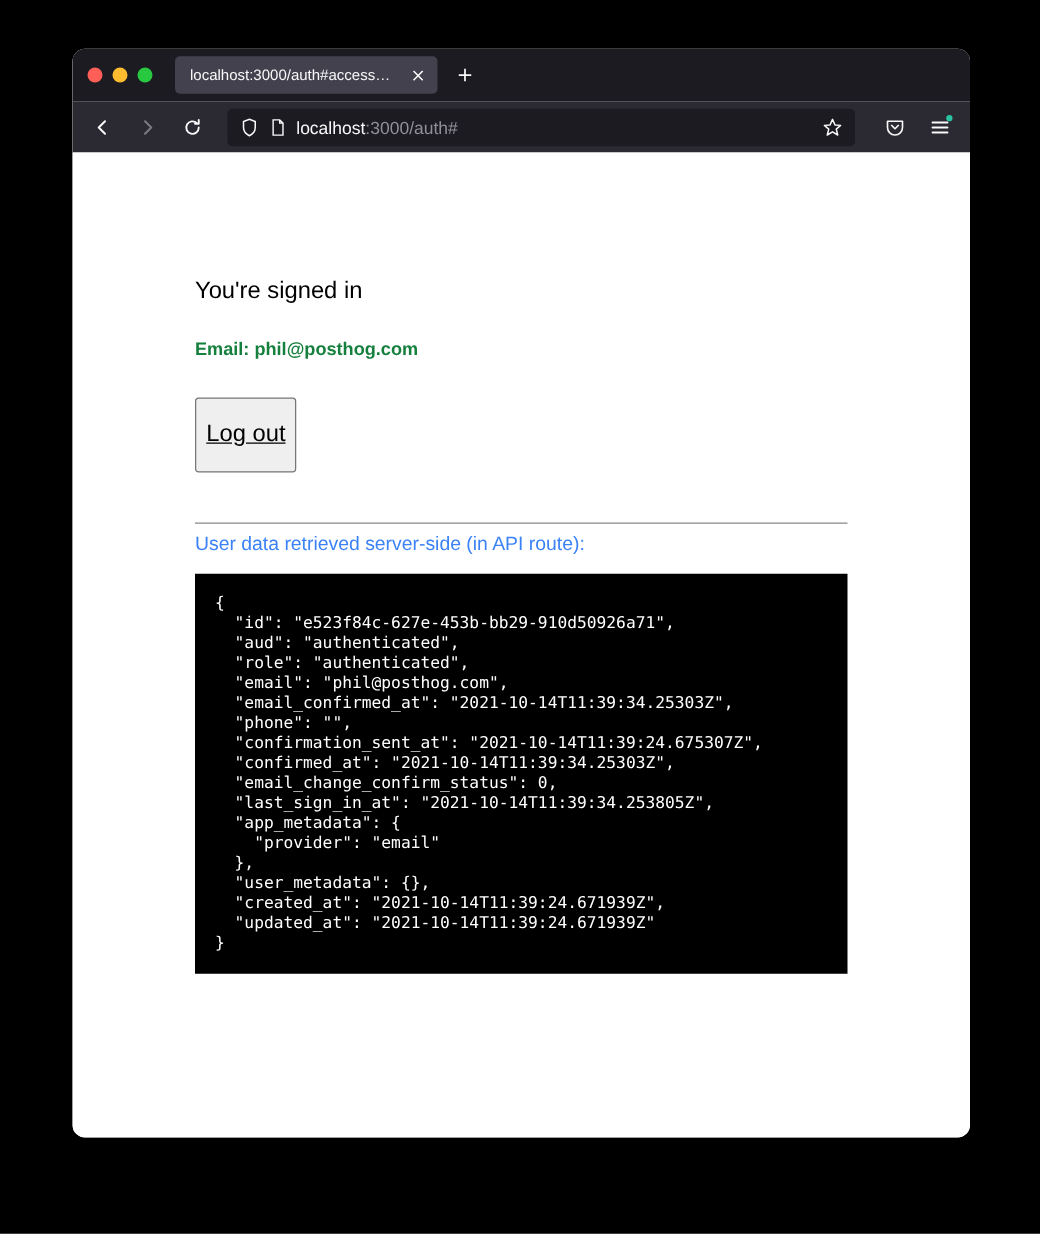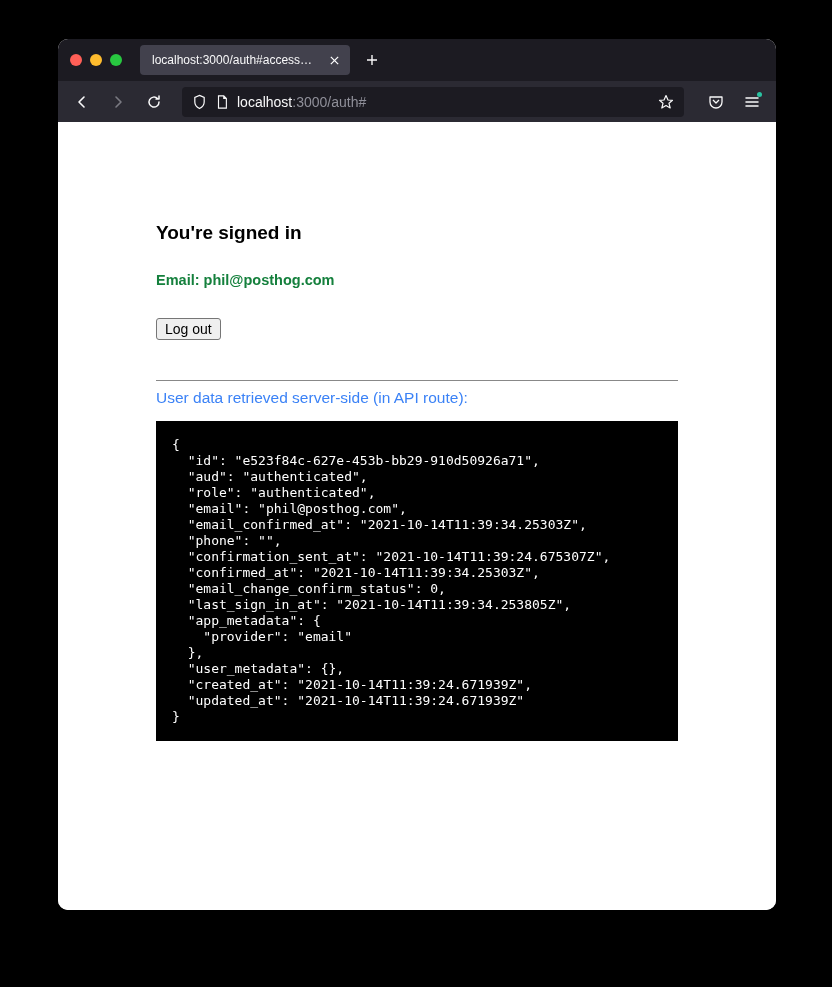--- a/index.html
+++ b/index.html
@@ -148,39 +148,40 @@
       border-radius: 50%;
     }
     .content {
       background: #fff;
       padding: 100px 98px 20px 98px;
       height: calc(100% - 83px);
       overflow: auto;
     }
     h1 {
       font-size: 19px;
-      font-weight: 700;
+      font-weight: 400;
       margin-bottom: 28px;
       color: #000;
     }
     .email-line {
       font-size: 14.5px;
       font-weight: 700;
       margin-bottom: 30px;
       color: #15803d;
     }
     .logout-btn {
       background: #efefef;
       border: 1px solid #767676;
       border-radius: 3px;
-      padding: 2px 8px;
-      font-size: 14px;
+      padding: 18px 8px;
+      font-size: 19px;
       font-family: inherit;
       cursor: pointer;
       color: #000;
+      text-decoration: underline;
     }
     hr {
       margin-top: 40px;
       margin-bottom: 8px;
       border: none;
       border-top: 1px solid #888;
     }
     .data-heading {
       color: #3b82f6;
       font-size: 15.5px;

